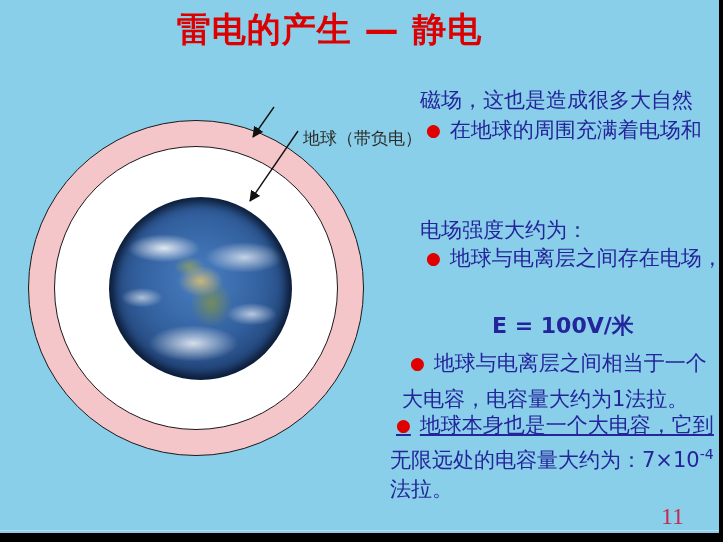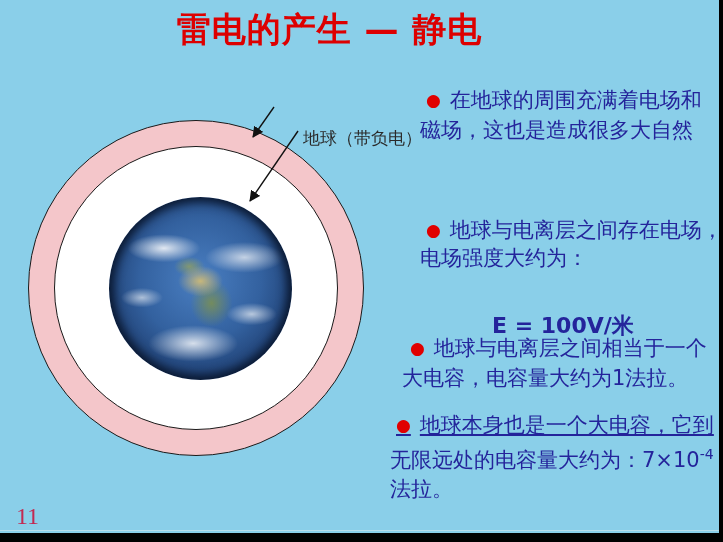--- a/index.html
+++ b/index.html
@@ -58,28 +58,28 @@
   .b1 { left:420px; top:85px;  line-height:30px; }
   .b1 .bline.first { padding-left:6px; }
   .b2 { left:420px; top:216px; line-height:28px; }
   .b2 .bline.first { padding-left:6px; }
   .formula {
     position:absolute; left:492px; top:288px;
     font-size:22px; font-weight:bold; color: var(--body_text_navy, #24249b);
     white-space:nowrap;
     margin-top:23px;
   }
-  .b3 { left:402px; top:333px; line-height:30px; }
+  .b3 { left:402px; top:345px; line-height:36px; }
   .b3 .bline.first { padding-left:8px; }
   .b4 { left:390px; top:411px; line-height:29px; }
   .b4 .bline.first { padding-left:6px;text-decoration:underline; }
   .b4 sup { font-size:14px; }
   
   .page-number {
-    position:absolute; left:16px; top:503px; width:680px; text-align:left;
+    position:absolute; left:4px; top:503px; width:680px; text-align:right;
     font-family:"Liberation Serif", "DejaVu Serif", serif;
     font-size:24px; color: var(--page_number_crimson, #c22a52);
   }
   .footer-divider-line {
     position:absolute; left:0; top:530px; width:723px; height:1px;
     background:#b7dcea;
   }
   .bottom-black-bar {
     position:absolute; left:0; top:533px; width:723px; height:9px;
     background: var(--edge_black, #000000);
@@ -106,27 +106,27 @@
         <path d="M0,0 L11,5.5 L0,11 Z" fill="#111"></path>
       </marker>
     </defs>
     <line x1="274" y1="107" x2="253" y2="137" stroke="#111" stroke-width="1.4" marker-end="url(#ah)"></line>
     <line x1="298" y1="131" x2="250" y2="201" stroke="#111" stroke-width="1.4" marker-end="url(#ah)"></line>
   </svg>
 
   <div class="diagram-label label-earth">地球（带负电）</div>
 
   <div class="bullet-block b1">
+    <div class="bline">磁场，这也是造成很多大自然</div>
     <div class="bline first"><span class="bullet-dot">●</span><span>在地球的周围充满着电场和</span></div>
-    <div class="bline">磁场，这也是造成很多大自然</div>
   </div>
 
   <div class="bullet-block b2">
+    <div class="bline">电场强度大约为：</div>
     <div class="bline first"><span class="bullet-dot">●</span><span>地球与电离层之间存在电场，</span></div>
-    <div class="bline">电场强度大约为：</div>
   </div>
 
   <div class="formula">E = 100V/米</div>
 
   <div class="bullet-block b3">
     <div class="bline first"><span class="bullet-dot">●</span><span>地球与电离层之间相当于一个</span></div>
     <div class="bline">大电容，电容量大约为1法拉。</div>
   </div>
 
   <div class="bullet-block b4">

